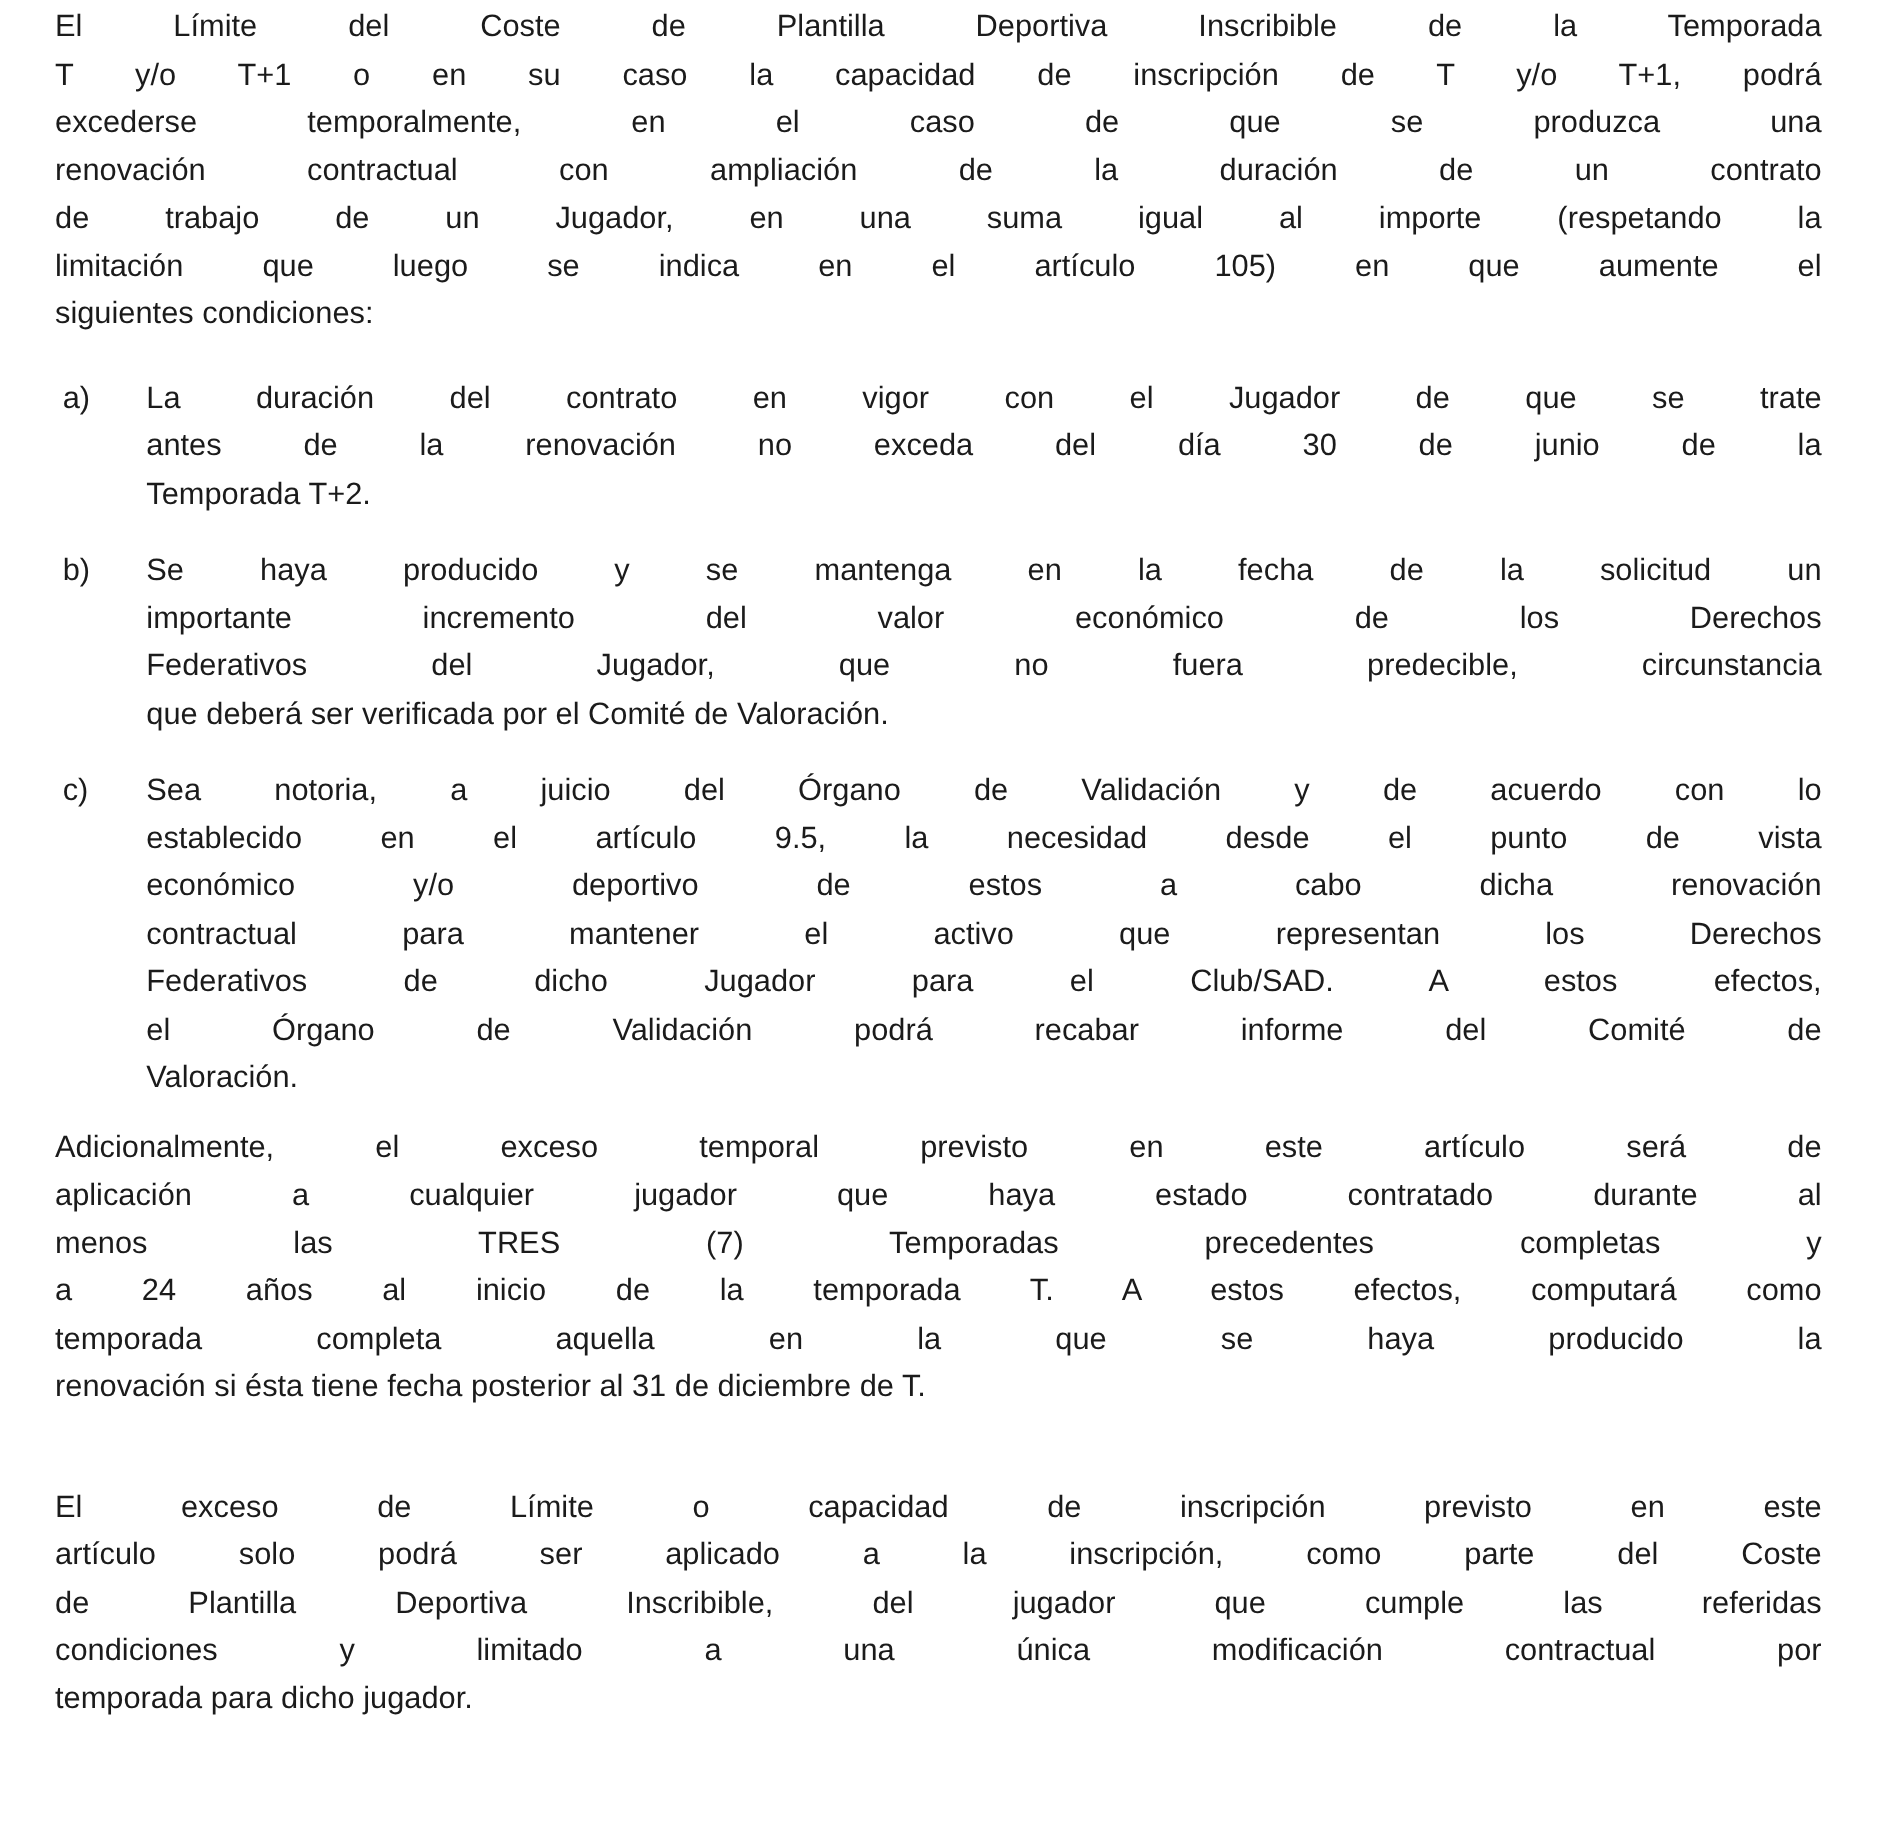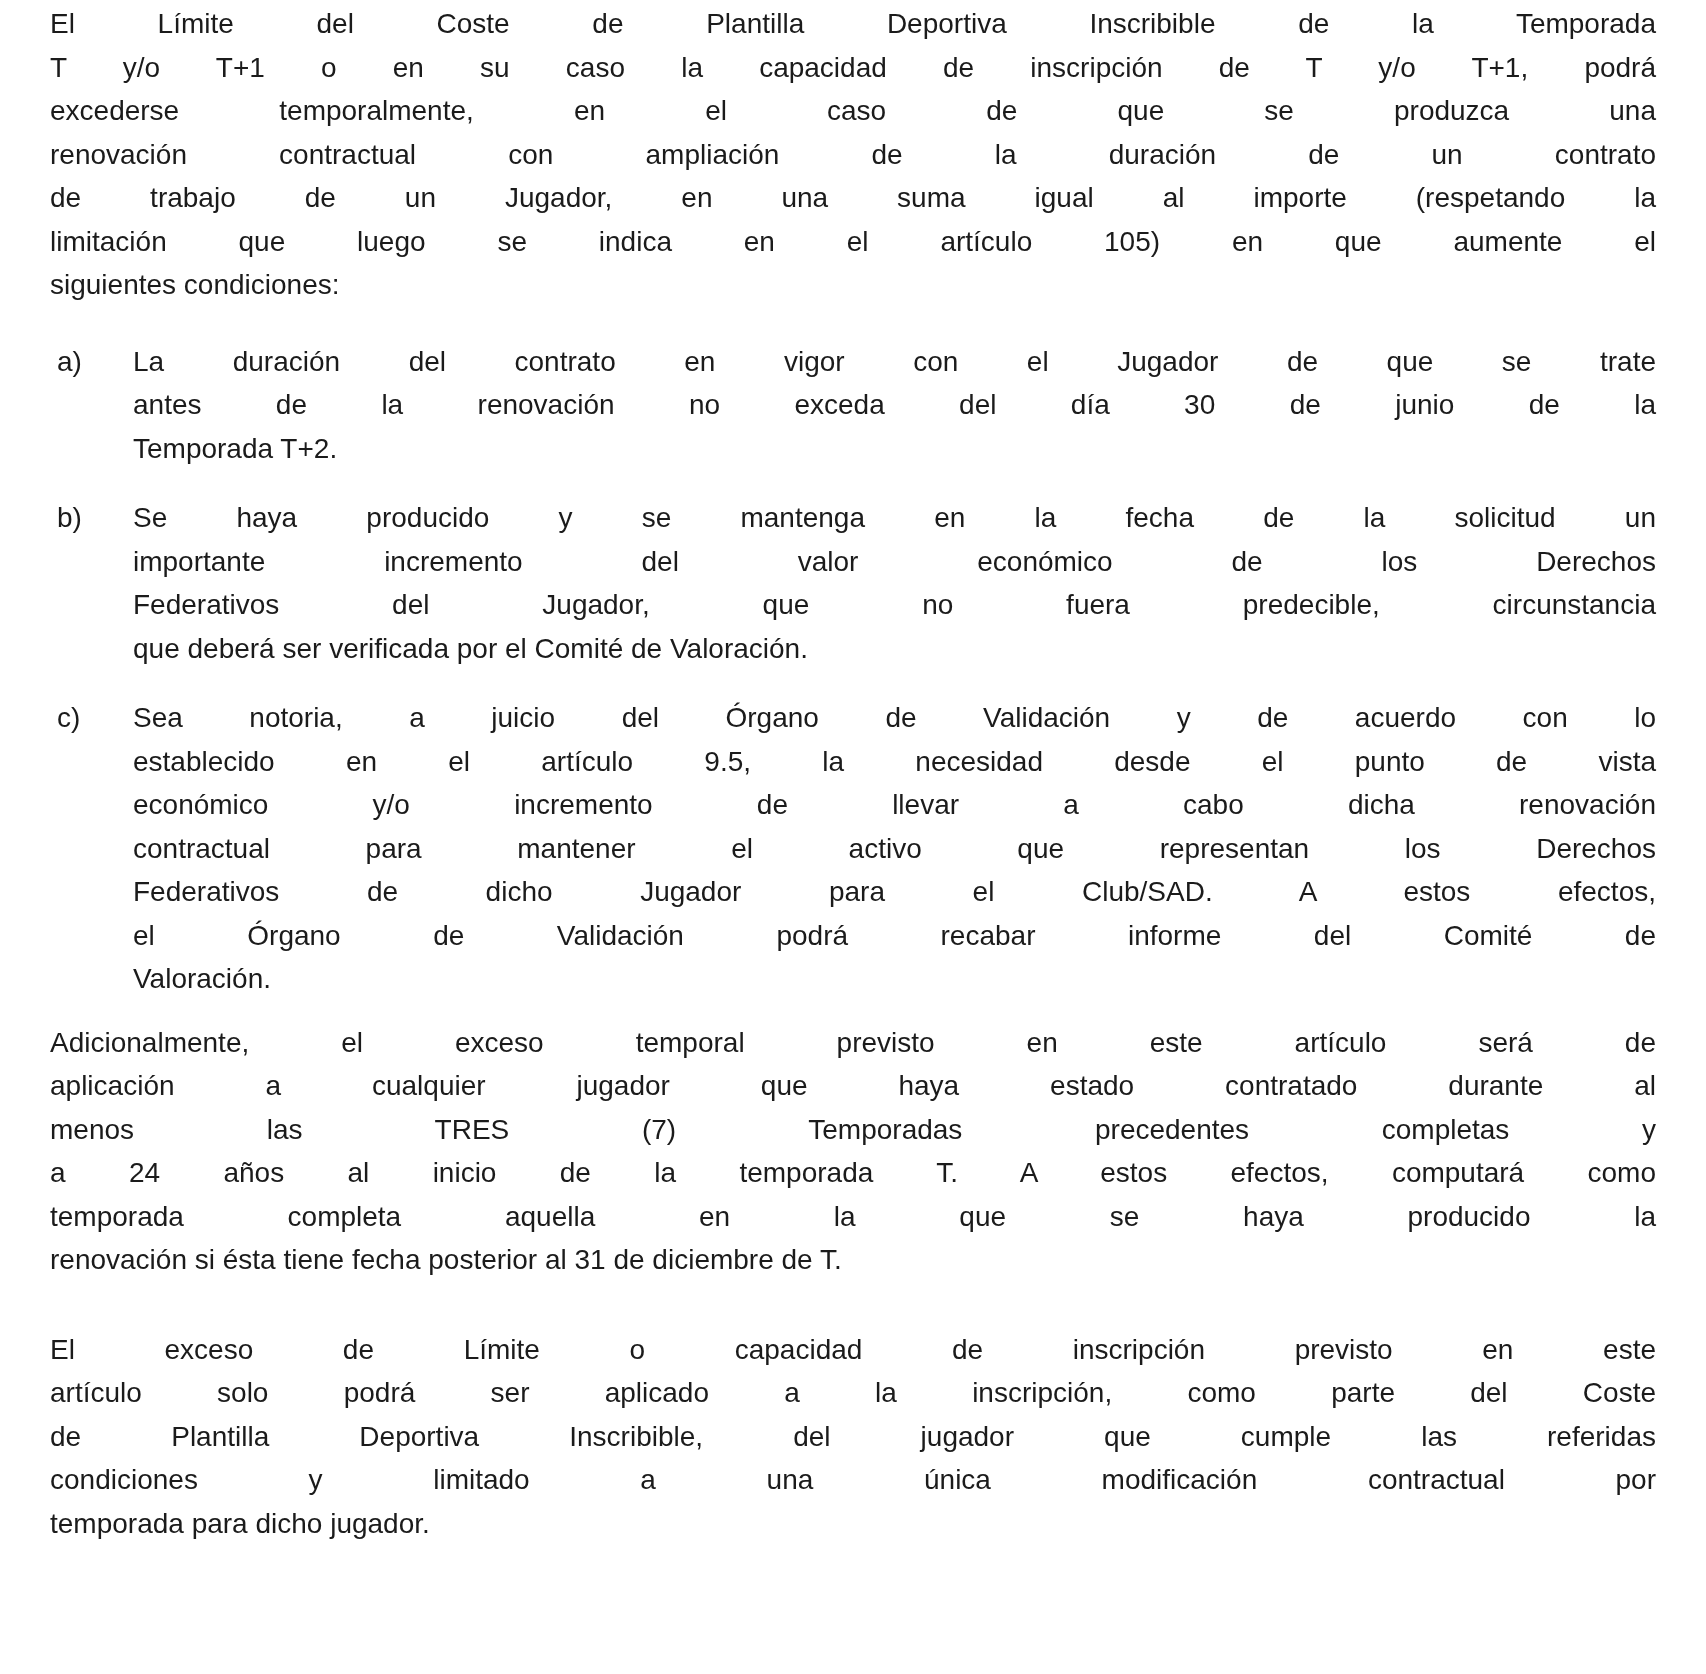--- a/index.html
+++ b/index.html
@@ -38,21 +38,21 @@
   }
   .list-marker {
     position: absolute;
     left: 7px;
     top: 0;
   }
   .gap-a  { margin-top: 33px; }
   .gap-b  { margin-top: 26px; }
   .gap-c  { margin-top: 26px; }
   .gap-p2 { margin-top: 20px; }
-  .gap-p3 { margin-top: 46px; }
+  .gap-p3 { margin-top: 66px; }
 </style>
 </head>
 <body style="background: rgb(255, 255, 255); color: rgb(27, 27, 27);">
 
 <div class="page">
 
   <div class="block">
     <div class="line">El Límite del Coste de Plantilla Deportiva Inscribible de la Temporada</div>
     <div class="line">T y/o T+1 o en su caso la capacidad de inscripción de T y/o T+1, podrá</div>
     <div class="line">excederse temporalmente, en el caso de que se produzca una</div>
@@ -74,21 +74,21 @@
     <div class="line">Se haya producido y se mantenga en la fecha de la solicitud un</div>
     <div class="line">importante incremento del valor económico de los Derechos</div>
     <div class="line">Federativos del Jugador, que no fuera predecible, circunstancia</div>
     <div class="line last">que deberá ser verificada por el Comité de Valoración.</div>
   </div>
 
   <div class="block list-item gap-c">
     <span class="list-marker">c)</span>
     <div class="line">Sea notoria, a juicio del Órgano de Validación y de acuerdo con lo</div>
     <div class="line">establecido en el artículo 9.5, la necesidad desde el punto de vista</div>
-    <div class="line">económico y/o incremento de llevar a cabo dicha renovación</div>
+    <div class="line">económico y/o deportivo de estos a cabo dicha renovación</div>
     <div class="line">contractual para mantener el activo que representan los Derechos</div>
     <div class="line">Federativos de dicho Jugador para el Club/SAD. A estos efectos,</div>
     <div class="line">el Órgano de Validación podrá recabar informe del Comité de</div>
     <div class="line last">Valoración.</div>
   </div>
 
   <div class="block gap-p2">
     <div class="line">Adicionalmente, el exceso temporal previsto en este artículo será de</div>
     <div class="line">aplicación a cualquier jugador que haya estado contratado durante al</div>
     <div class="line">menos las TRES (7) Temporadas precedentes completas y</div>

